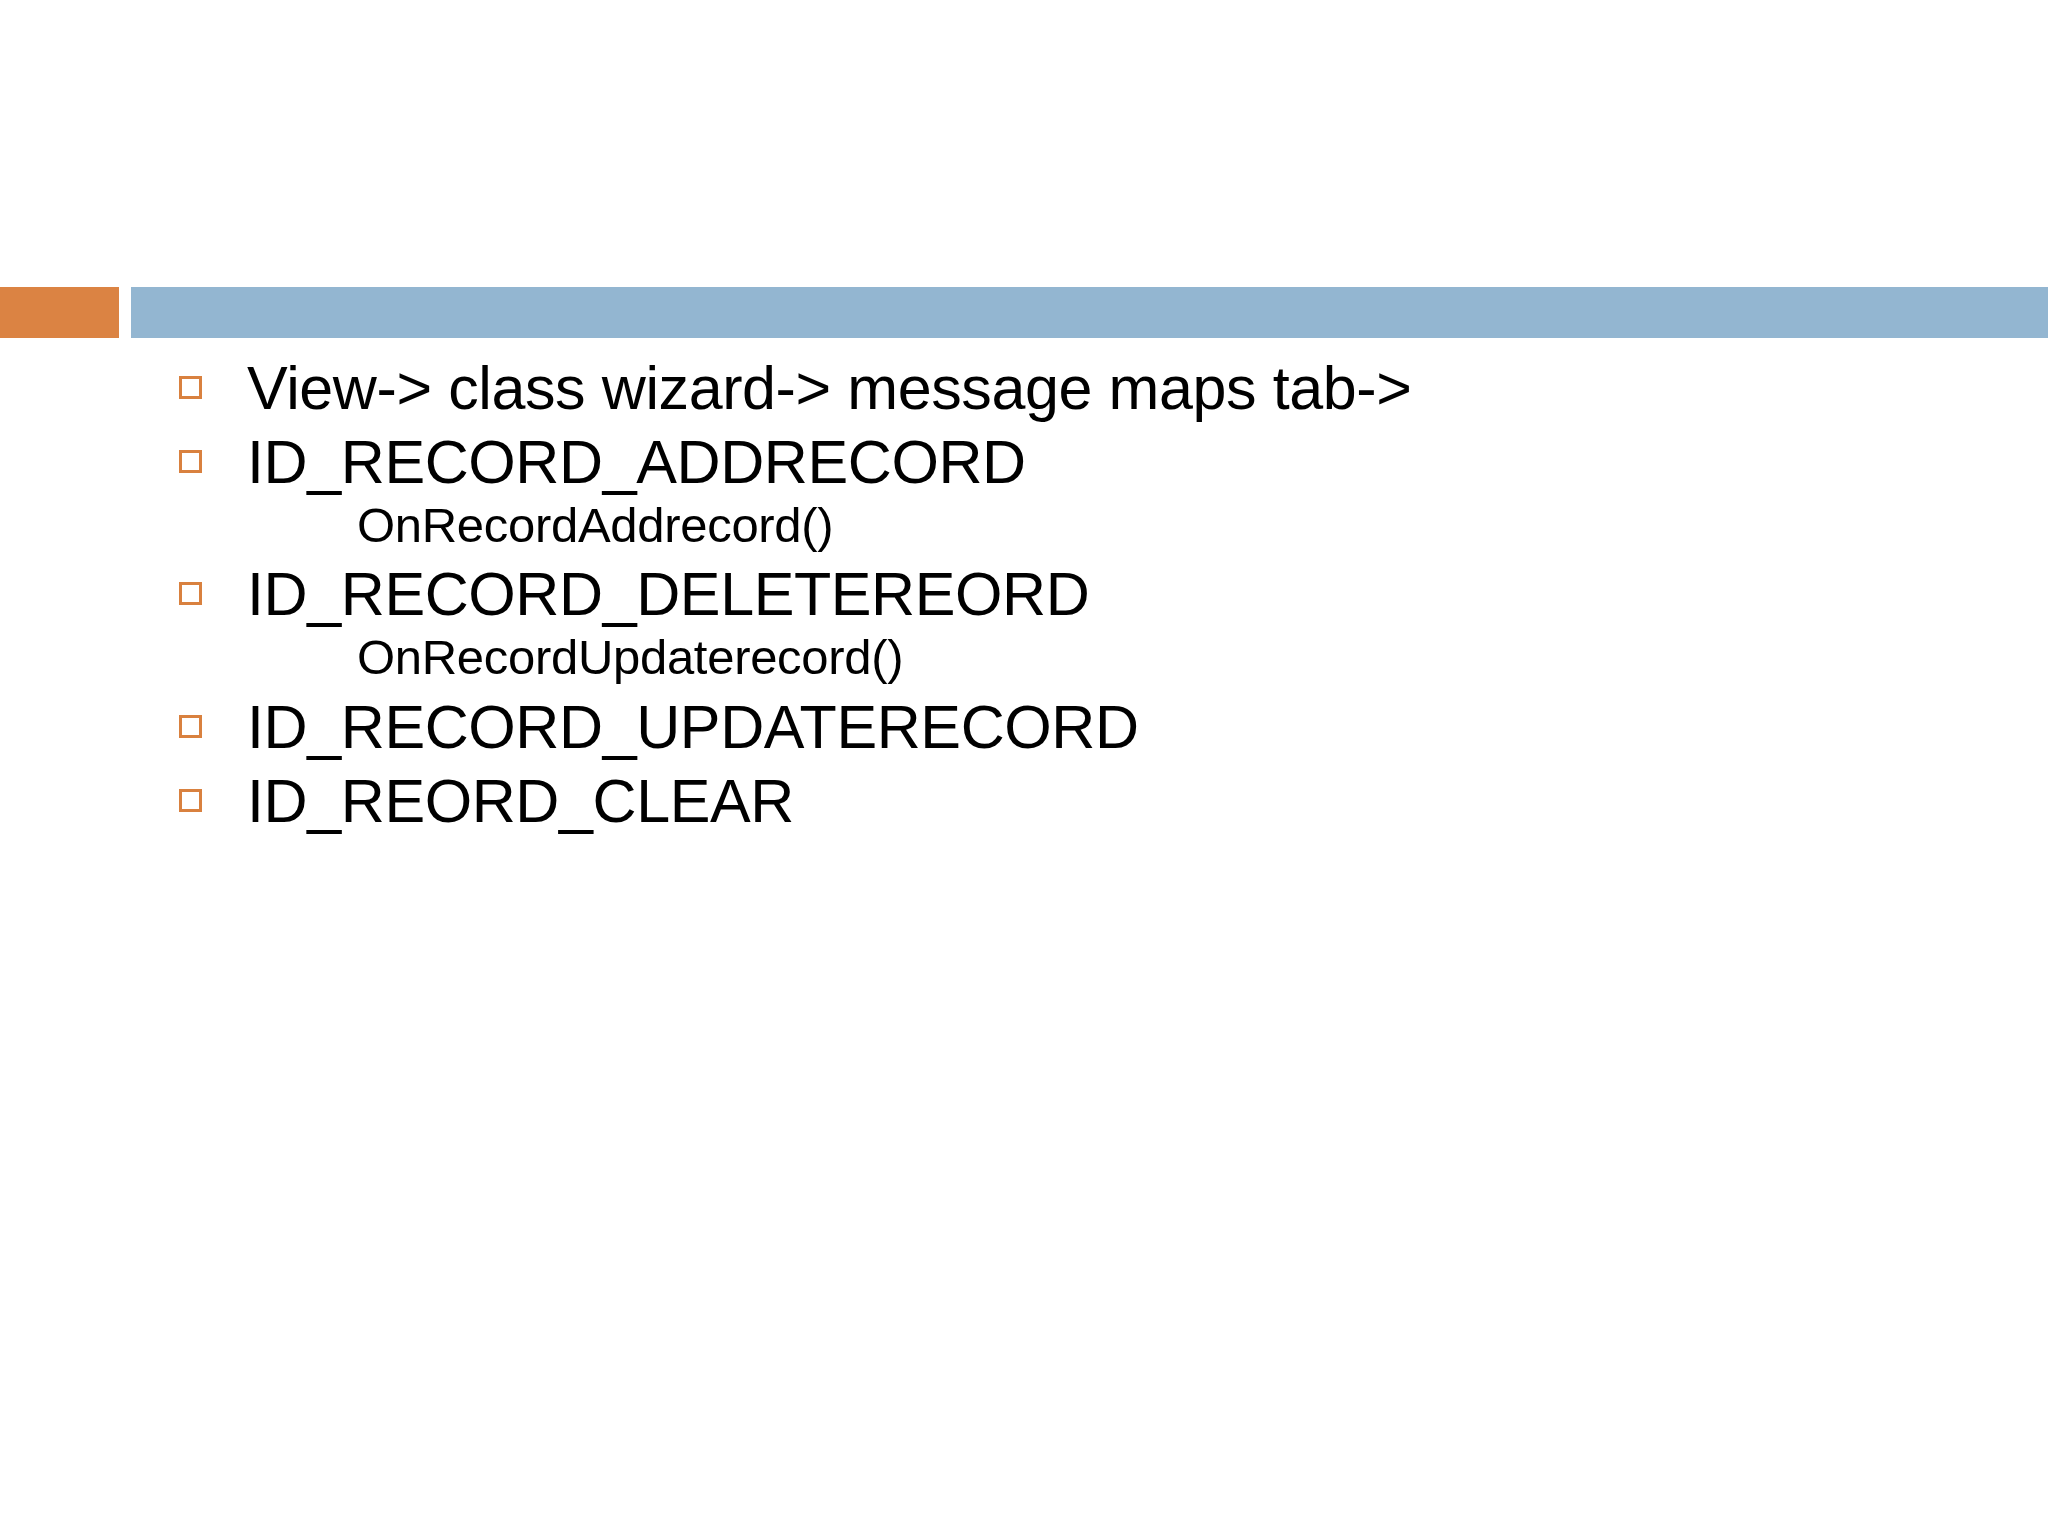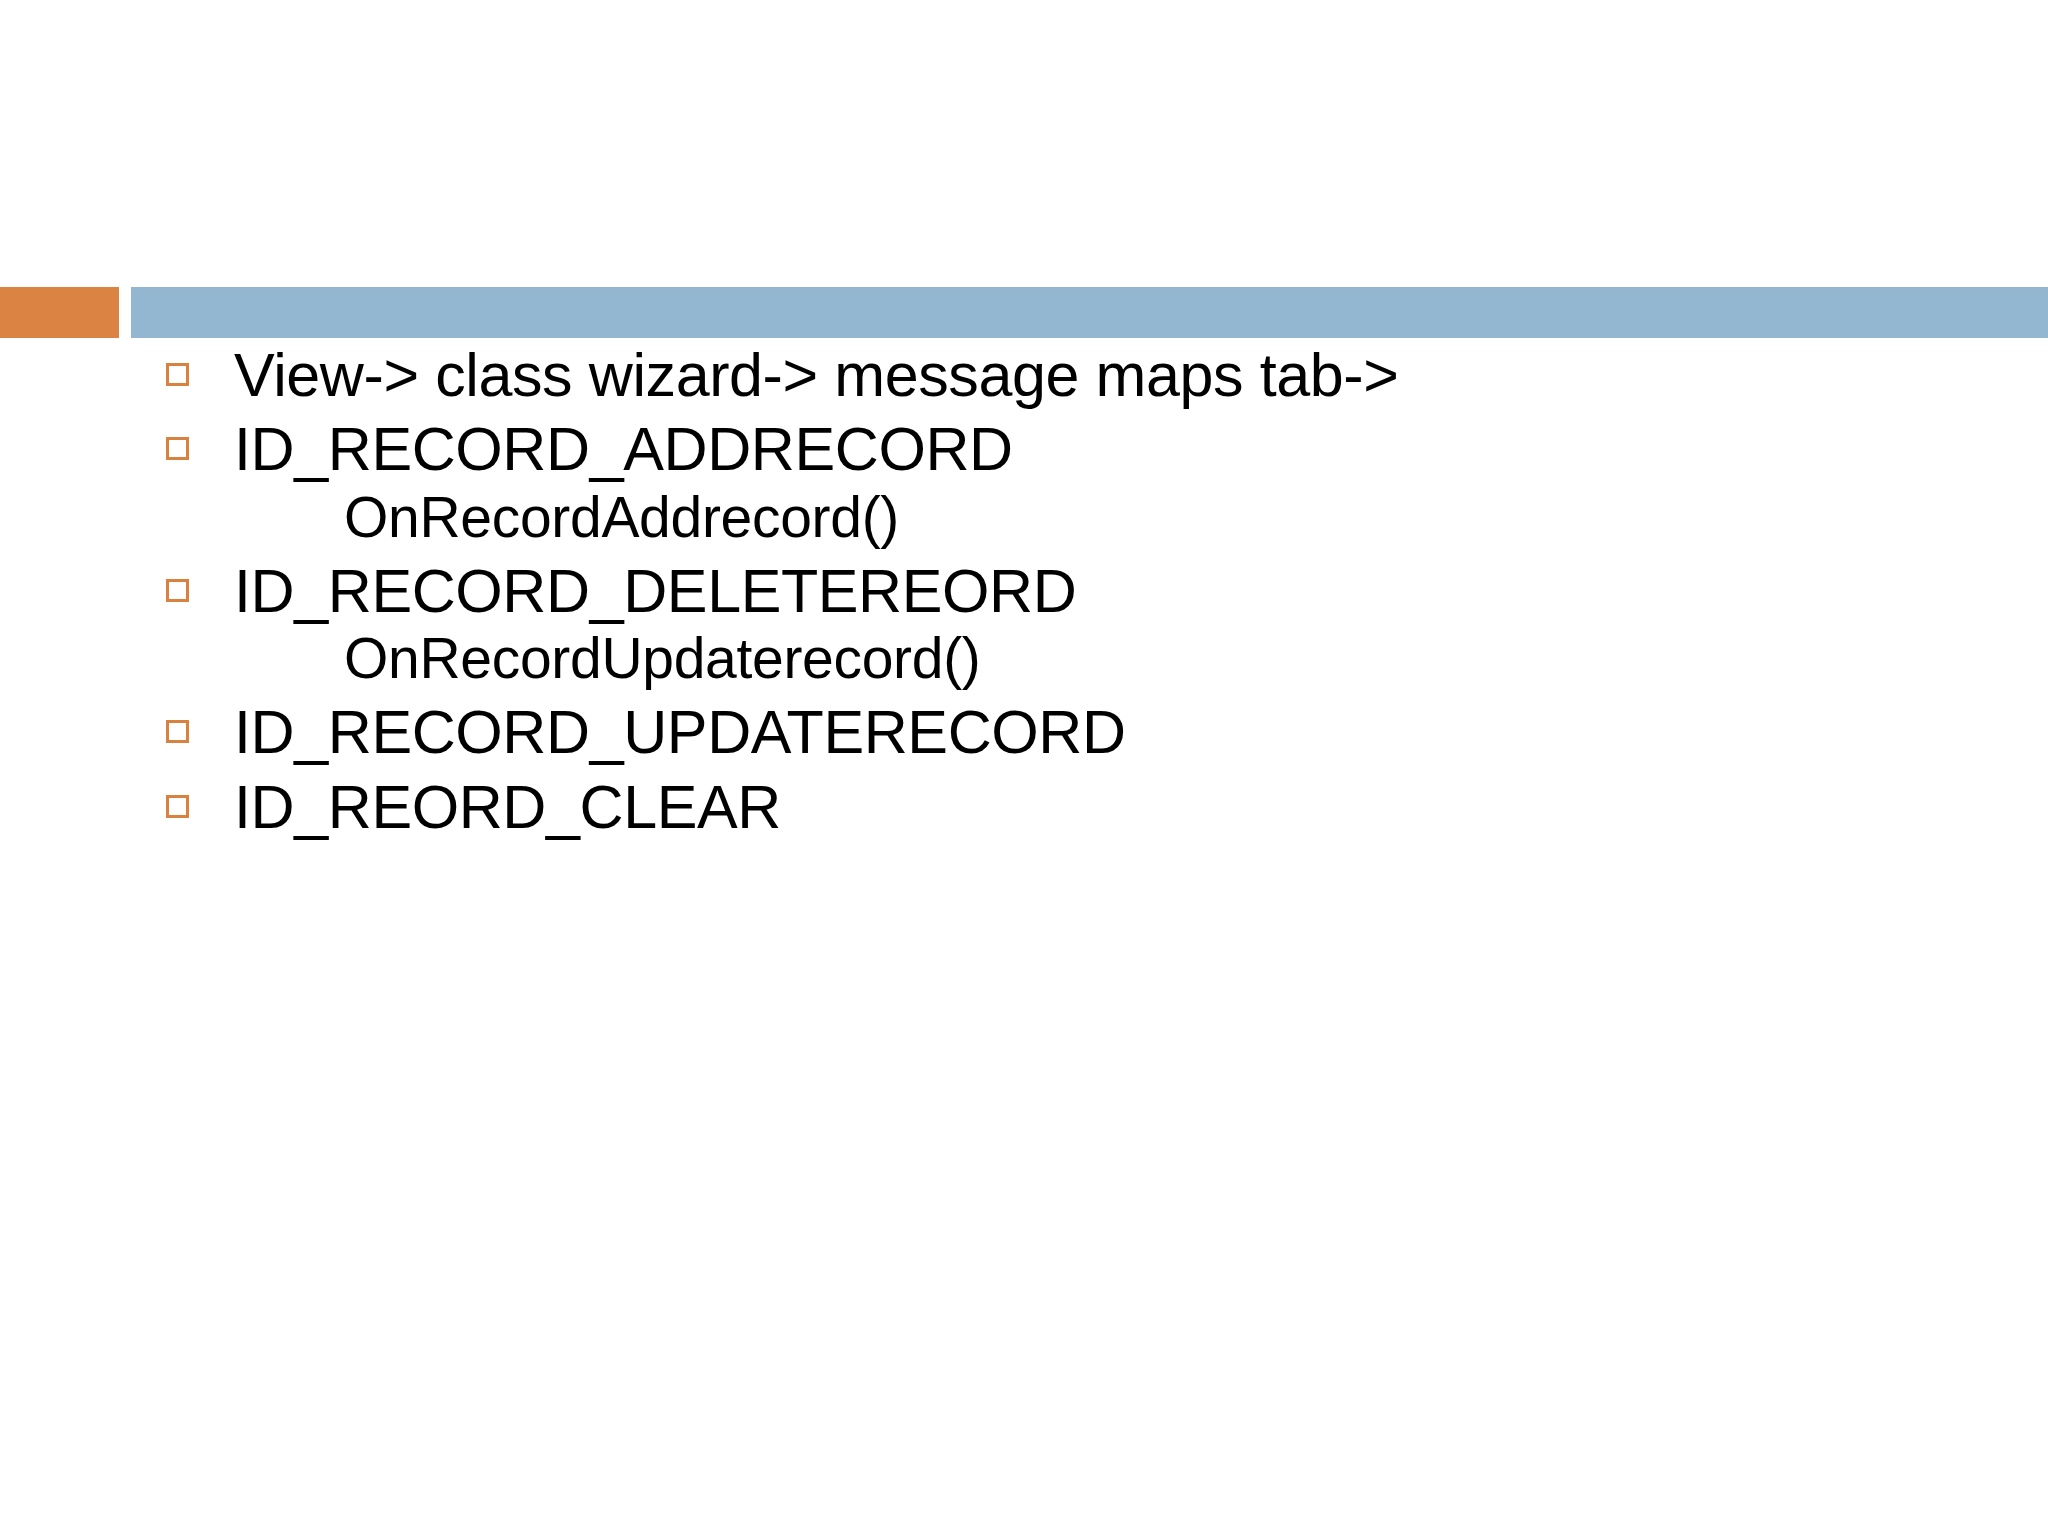--- a/index.html
+++ b/index.html
@@ -45,21 +45,21 @@
   .slide-body {
     position: absolute;
     left: 0;
     top: 338px;
     width: 2048px;
   }
 
   .bullet-list {
     list-style: none;
     margin: 0;
-    padding: 3px;
+    padding: 16px;
   }
 
   .bullet-item {
     position: relative;
     padding-left: 68px;
     margin-left: 163px;
     margin-bottom: 6px;
   }
 
   .bullet-marker {
@@ -76,21 +76,21 @@
     display: block;
     font-size: 61px;
     line-height: 1.12;
     color: #000000;
     letter-spacing: -0.4px;
     white-space: pre;
   }
 
   .sub-text {
     display: block;
-    font-size: 57px;
+    font-size: 49px;
     line-height: 1.18;
     color: #000000;
     padding-left: 110px;
     letter-spacing: -0.3px;
     white-space: pre;
   }
 </style>
 </head>
 <body>
 

